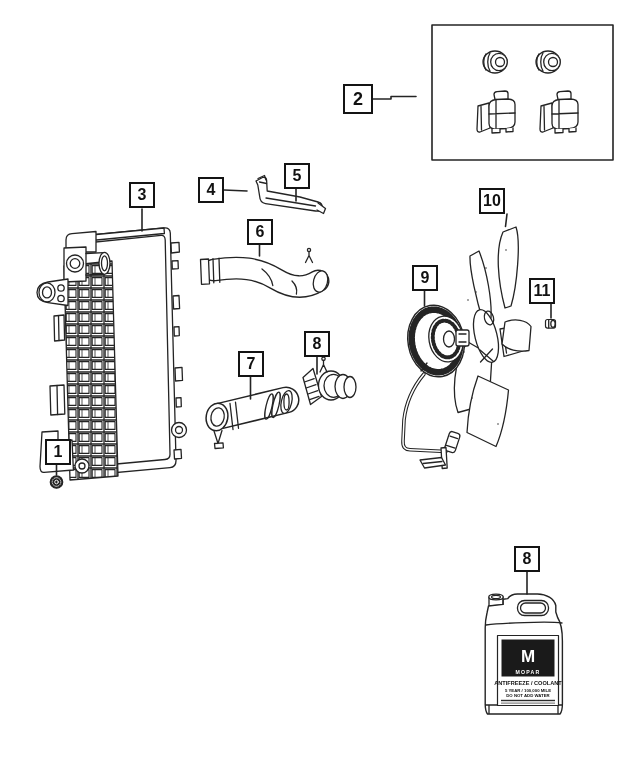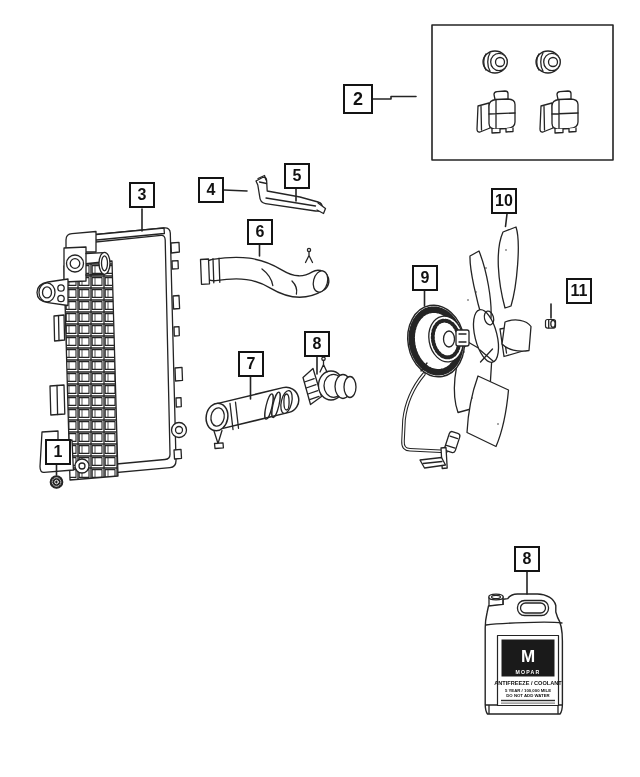--- a/index.html
+++ b/index.html
@@ -263,23 +263,23 @@
     </div>
 <div class="callout" style="left:238px;top:351px">
       <span>7</span>
     </div>
 <div class="callout" style="left:304px;top:331px">
       <span>8</span>
     </div>
 <div class="callout" style="left:412px;top:265px">
       <span>9</span>
     </div>
-<div class="callout" style="left:491px;top:188px">
+<div class="callout" style="left:479px;top:188px">
       <span>10</span>
     </div>
-<div class="callout" style="left:566px;top:278px">
+<div class="callout" style="left:529px;top:278px">
       <span>11</span>
     </div>
 <div class="callout" style="left:514px;top:546px">
       <span>8</span>
     </div>
 
 </div>
 
 </body></html>

